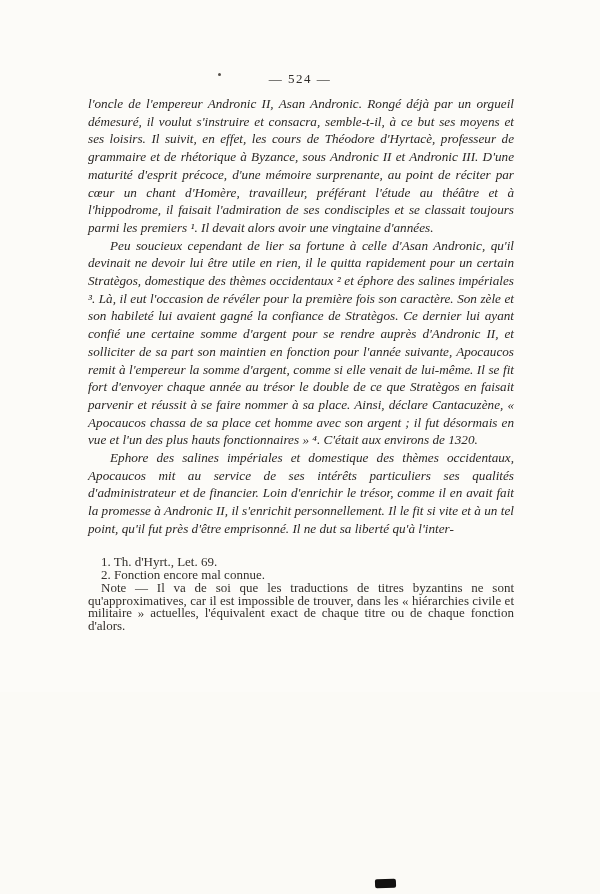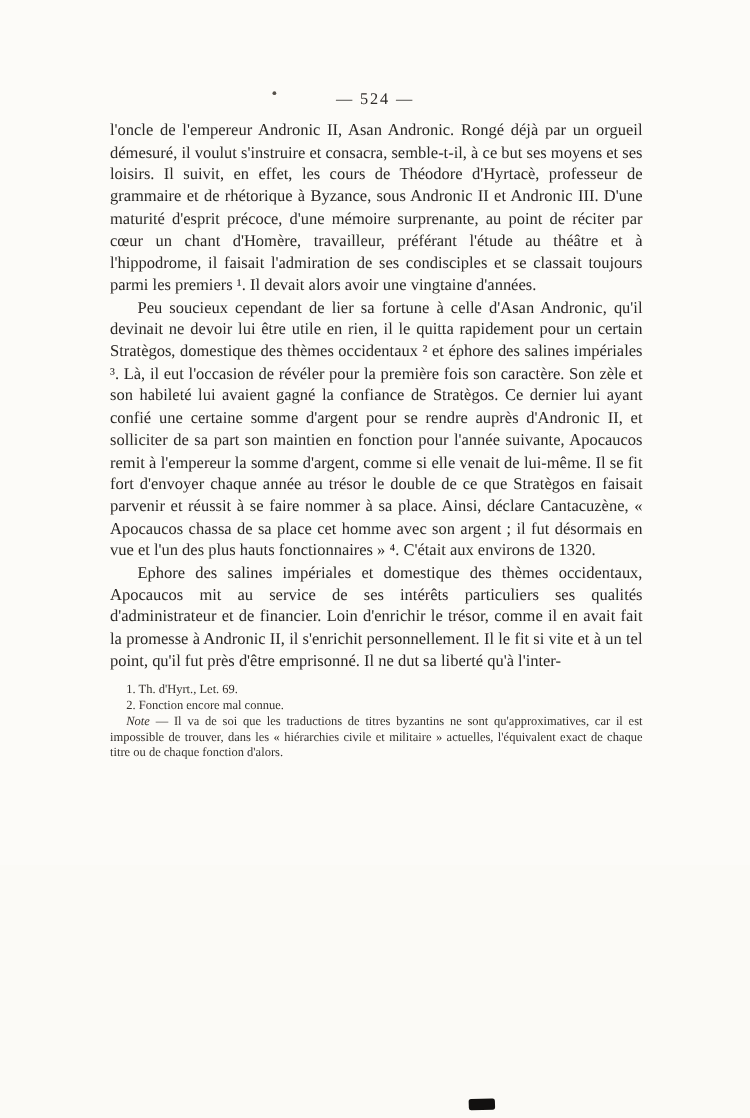--- a/index.html
+++ b/index.html
@@ -31,32 +31,33 @@
     position: absolute;
     top: 95px;
     left: 88px;
     width: 426px;
   }
   .body-text p {
     font-size: 13.2px;
     line-height: 17.7px;
     text-align: justify;
     hyphens: auto;
+    font-style: italic;
     -webkit-hyphens: auto;
   }
   .body-text p.indent { text-indent: 22px; }
   .footnotes {
-    margin-top: 8px;
-    font-size: 10px;
+    margin-top: 18px;
+    font-size: 13px;
     line-height: 12.4px;
     color: #34302c;
     text-align: justify;
   }
   .footnotes p { text-indent: 13px; margin-top: 1px; hyphens: auto; }
-  .footnotes .note-label { font-style: italic; }
+  .footnotes .note-label { }
   .artifact { position: absolute; background: #3a3631; }
   .artifact.dot {
     top: 73px; left: 218px;
     width: 3px; height: 3px;
     border-radius: 50%;
     background: #55504a;
   }
   .artifact.blot {
     top: 879px; left: 375px;
     width: 21px; height: 9px;

